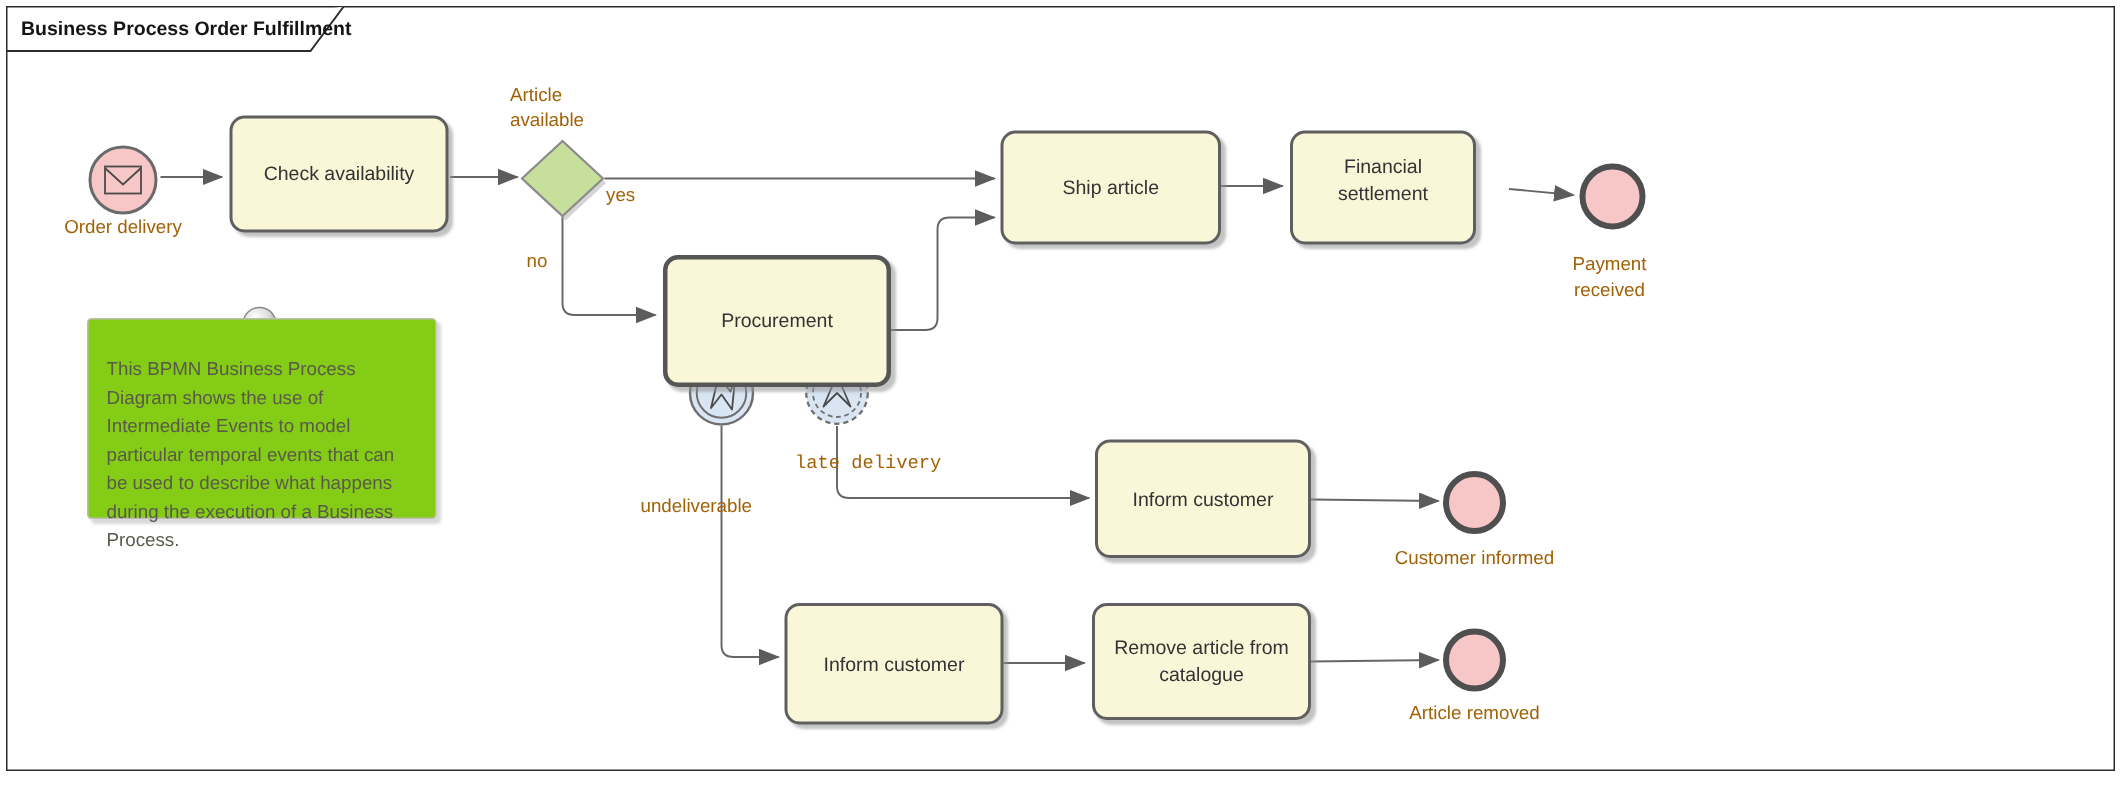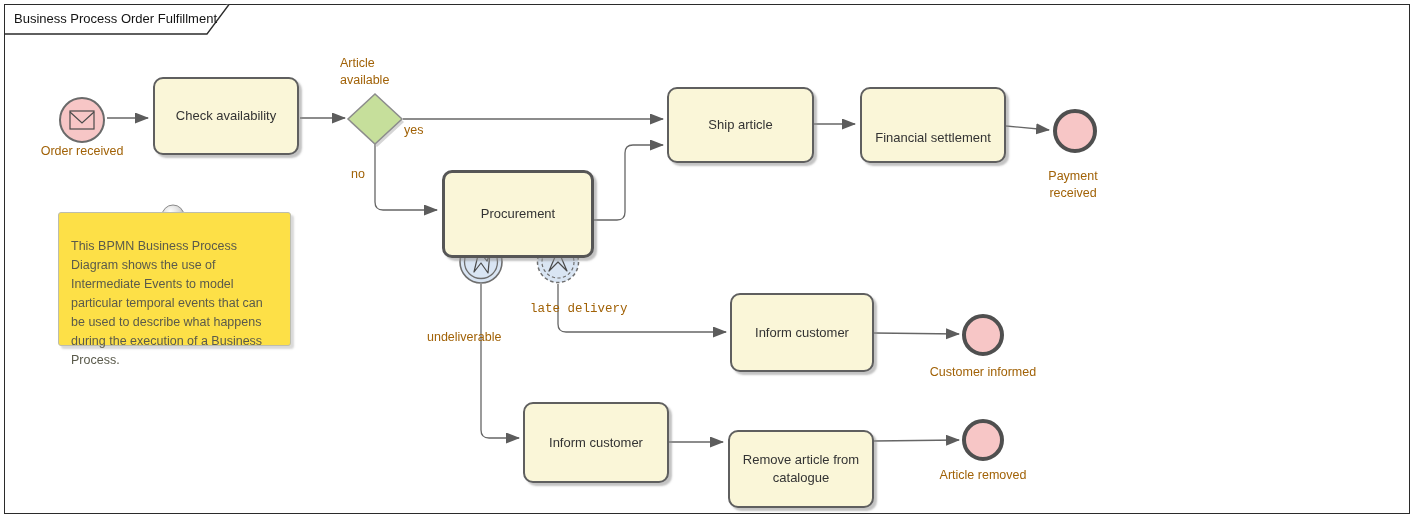--- a/index.html
+++ b/index.html
@@ -10,23 +10,23 @@
          border:1px solid #2b2b2b;}
   .svg-layer{position:absolute;left:0;top:0;width:1414px;height:524px;}
   .task{position:absolute;background:#FAF6D8;border:2px solid #5F5F5F;border-radius:10px;
         box-shadow:3px 3px 2px rgba(145,145,145,0.55);
         display:flex;align-items:center;justify-content:center;text-align:center;
         font-size:13px;color:#333;line-height:1.35;padding:4px 10px;box-sizing:border-box;}
   .task.thick{border-width:3px;border-color:#565656;}
   .lbl{position:absolute;font-size:12.5px;color:#a16207;line-height:1.35;}
   .lbl.center{text-align:center;}
   .tab{position:absolute;left:4px;top:4px;width:234px;height:30px;}
-  .tab-text{position:absolute;left:10px;top:7px;font-size:13px;font-weight:normal;color:#141414;}
+  .tab-text{position:absolute;left:10px;top:7px;font-size:13px;font-weight:bold;color:#141414;}
   .note{position:absolute;left:58px;top:212px;width:233px;height:134px;
-        background:#fde047;border:1px solid #BDBDAD;border-radius:3px;
+        background:#84cc16;border:1px solid #BDBDAD;border-radius:3px;
         box-shadow:3px 3px 2px rgba(170,170,170,0.45);
         font-size:12.5px;color:#5A5A4B;line-height:1.52;
         padding:24px 12px 8px 12px;box-sizing:border-box;}
 </style>
 </head>
 <body>
 
 <div class="canvas">
 
   <div class="frame"></div>
@@ -104,41 +104,41 @@
   </div>
 
   <div class="task thick" style="left:442px;top:170px;width:152px;height:88px;">
     <span>Procurement</span>
   </div>
 
   <div class="task" style="left:667px;top:87px;width:147px;height:76px;">
     <span>Ship article</span>
   </div>
 
-  <div class="task" style="left:860px;top:87px;width:146px;height:76px;padding-bottom:14px;align-items:flex-end;">
+  <div class="task" style="left:860px;top:87px;width:124px;height:76px;padding-bottom:14px;">
     <span>Financial settlement</span>
   </div>
 
   <div class="task" style="left:730px;top:293px;width:144px;height:79px;">
     <span>Inform customer</span>
   </div>
 
   <div class="task" style="left:523px;top:402px;width:146px;height:81px;">
     <span>Inform customer</span>
   </div>
 
-  <div class="task" style="left:728px;top:402px;width:146px;height:78px;margin-top:28px;">
+  <div class="task" style="left:728px;top:402px;width:146px;height:78px;">
     <span>Remove article from catalogue</span>
   </div>
 
   <div class="note">
     <span>This BPMN Business Process Diagram shows the use of Intermediate Events to model particular temporal events that can be used to describe what happens during the execution of a Business Process.</span>
   </div>
 
-  <div class="lbl center" style="left:20px;top:143px;width:124px;">Order received</div>
+  <div class="lbl center" style="left:20px;top:143px;width:124px;">Order delivery</div>
 
   <div class="lbl" style="left:340px;top:55px;width:66px;">Article available</div>
   <div class="lbl" style="left:404px;top:122px;">yes</div>
   <div class="lbl" style="left:351px;top:166px;">no</div>
 
   <div class="lbl center" style="left:1023px;top:168px;width:100px;">Payment received</div>
 
   <div class="lbl" style="left:530px;top:301px;font-family:Liberation Mono, monospace;">late delivery</div>
   <div class="lbl" style="left:427px;top:329px;">undeliverable</div>
 

